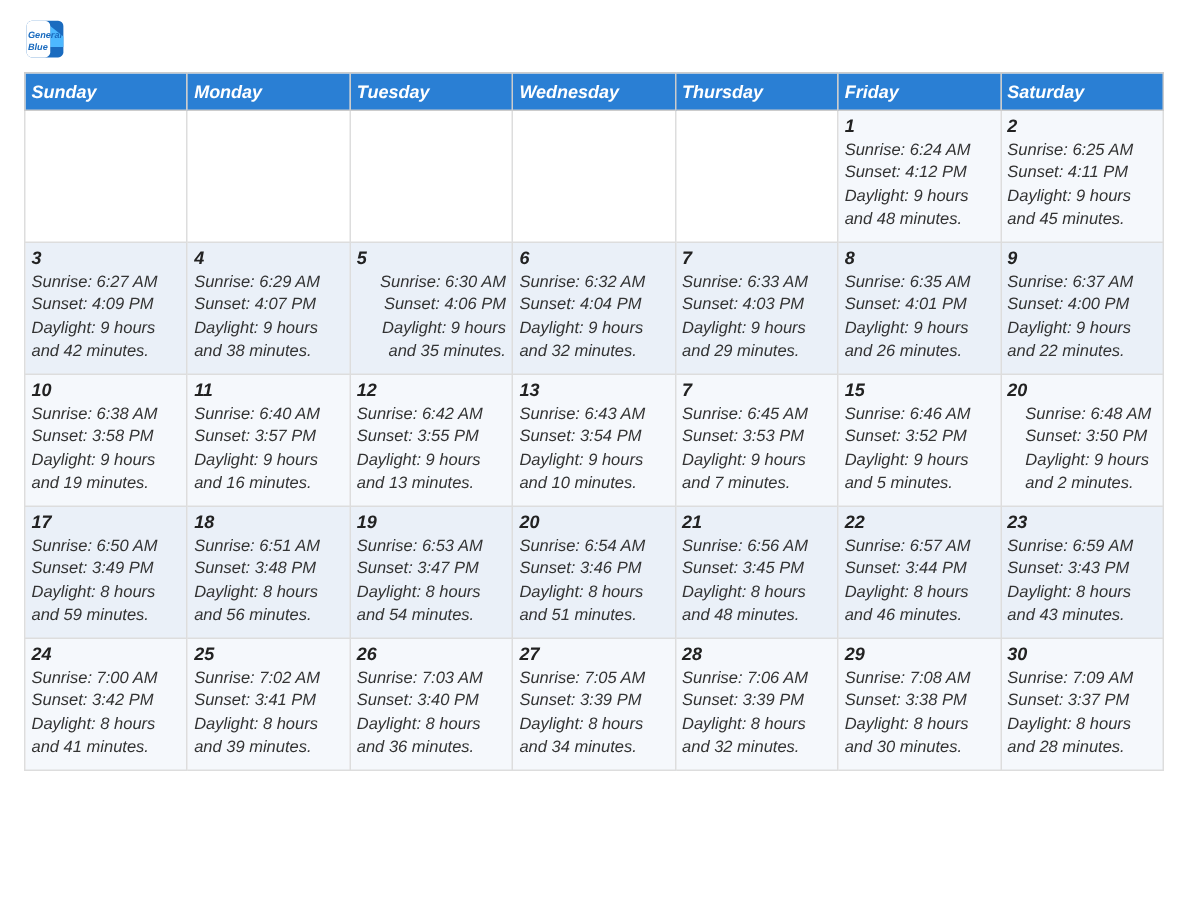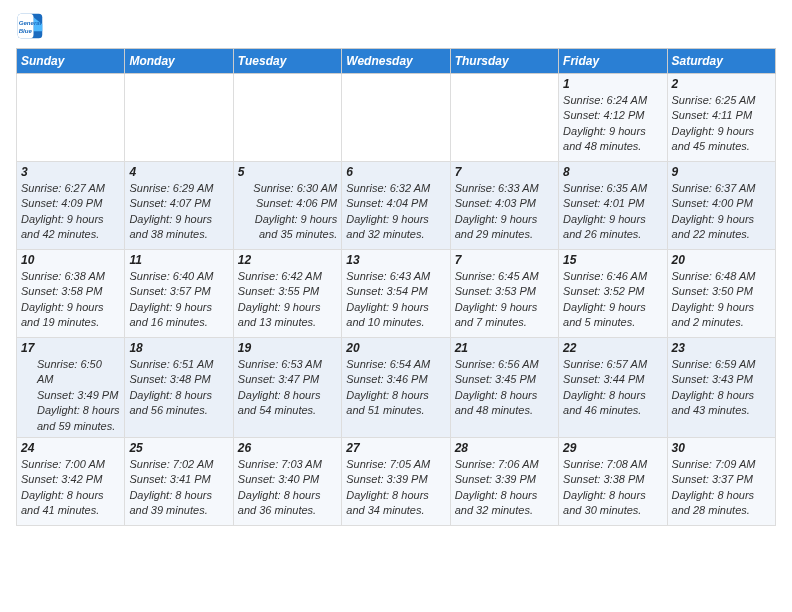--- a/index.html
+++ b/index.html
@@ -240,30 +240,30 @@
           </td>
           <td style="background: rgb(245, 248, 252);">
             <span class="day-num">15</span>
             <div class="day-detail" style="white-space: pre-line;">Sunrise: 6:46 AM
 Sunset: 3:52 PM
 Daylight: 9 hours
 and 5 minutes.</div>
           </td>
           <td style="background: rgb(245, 248, 252);">
             <span class="day-num">20</span>
-            <div class="day-detail" style="white-space: pre-line;">Sunrise: 6:48 AM
+            <div class="day-detail" style="white-space: pre-line; margin-left: 12px;">Sunrise: 6:48 AM
 Sunset: 3:50 PM
 Daylight: 9 hours
 and 2 minutes.</div>
           </td>
         </tr>
         <tr>
           <td style="background: rgb(234, 240, 248);">
             <span class="day-num">17</span>
-            <div class="day-detail" style="white-space: pre-line; margin-left: 16px;">Sunrise: 6:50 AM
+            <div class="day-detail" style="white-space: pre-line;">Sunrise: 6:50 AM
 Sunset: 3:49 PM
 Daylight: 8 hours
 and 59 minutes.</div>
           </td>
           <td style="background: rgb(234, 240, 248);">
             <span class="day-num">18</span>
             <div class="day-detail" style="white-space: pre-line;">Sunrise: 6:51 AM
 Sunset: 3:48 PM
 Daylight: 8 hours
 and 56 minutes.</div>

